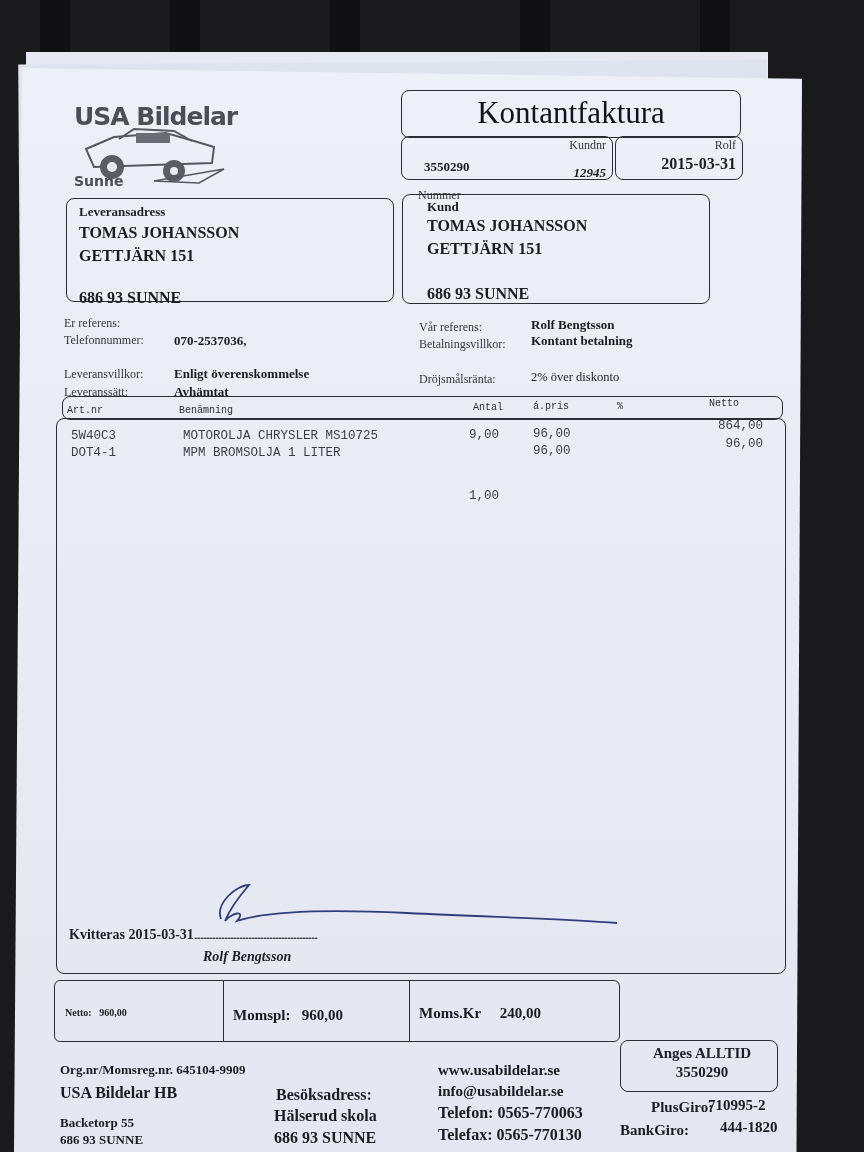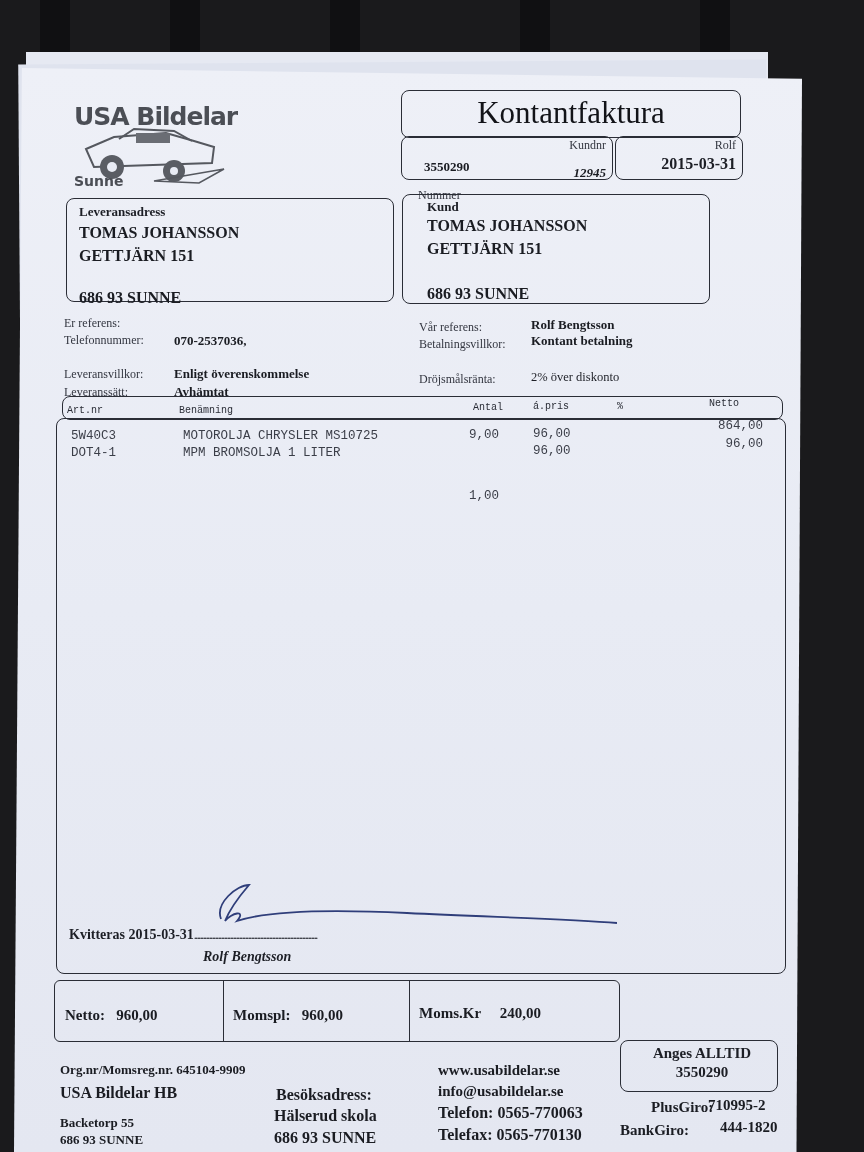--- a/index.html
+++ b/index.html
@@ -139,21 +139,21 @@
     </svg>
     <div class="abs" style="left:12px;top:508px;font-size:14px;font-weight:bold;">
       <span>Kvitteras 2015-03-31</span><span style="font-weight:normal;font-size:12px;letter-spacing:-1.5px;">..................................................................................</span>
     </div>
     <div class="abs" style="left:146px;top:530px;font-size:14px;font-weight:bold;font-style:italic;">Rolf Bengtsson</div>
   </div>
 
   <div class="box" style="left:40px;top:912px;width:566px;height:62px;border-radius:6px;">
     <div class="abs" style="left:168px;top:0;bottom:0;border-left:1.6px solid #2a2d36;"></div>
     <div class="abs" style="left:354px;top:0;bottom:0;border-left:1.6px solid #2a2d36;"></div>
-    <div class="abs foot" style="left:10px;top:26px;font-size:15px;text-align:center;"><span>Netto:</span>&nbsp;&nbsp;&nbsp;<span>960,00</span></div>
+    <div class="abs foot" style="left:10px;top:26px;font-size:10px;text-align:center;"><span>Netto:</span>&nbsp;&nbsp;&nbsp;<span>960,00</span></div>
     <div class="abs foot" style="left:178px;top:26px;font-size:15px;"><span>Momspl:</span>&nbsp;&nbsp;&nbsp;<span>960,00</span></div>
     <div class="abs foot" style="left:364px;top:24px;font-size:15px;"><span>Moms.Kr</span>&nbsp;&nbsp;&nbsp;&nbsp;&nbsp;<span>240,00</span></div>
   </div>
 
   <div class="abs foot" style="left:46px;top:994px;font-size:13px;">Org.nr/Momsreg.nr. 645104-9909</div>
   <div class="abs foot" style="left:46px;top:1016px;font-size:16px;">USA Bildelar HB</div>
   <div class="abs foot" style="left:46px;top:1047px;font-size:13px;">Backetorp 55</div>
   <div class="abs foot" style="left:46px;top:1064px;font-size:13px;">686 93 SUNNE</div>
 
   <div class="abs foot" style="left:262px;top:1018px;font-size:16px;">Besöksadress:</div>

